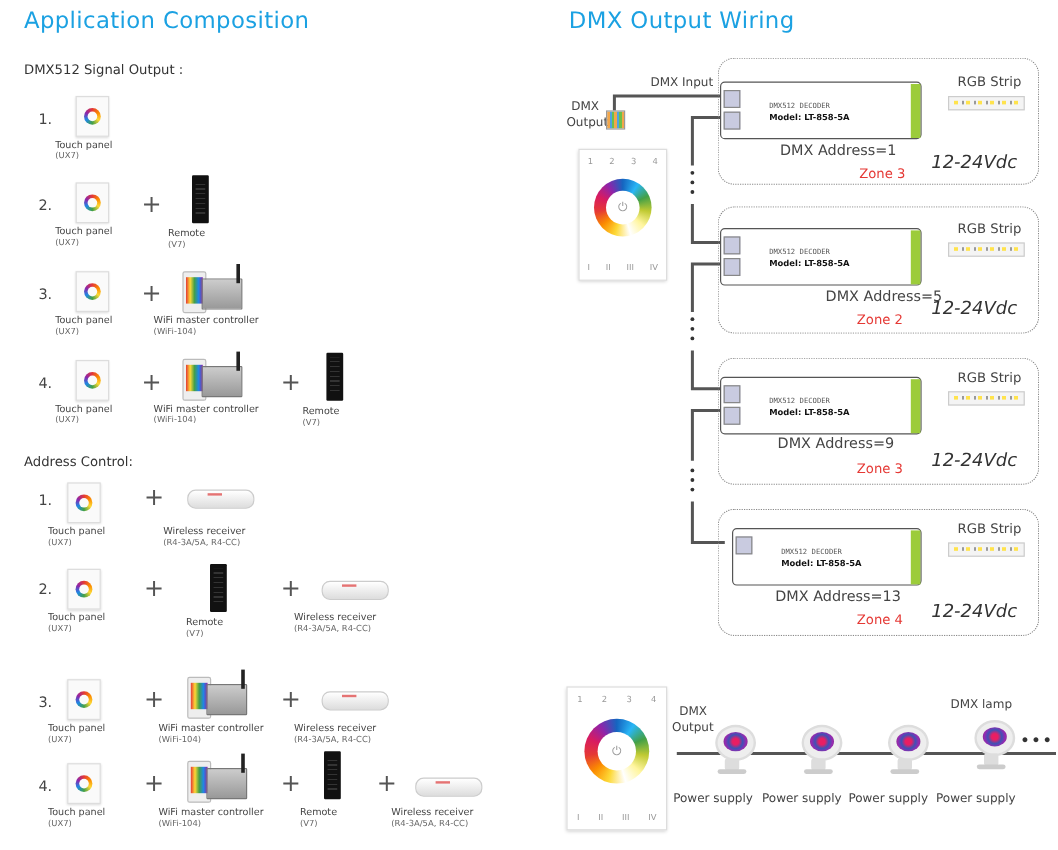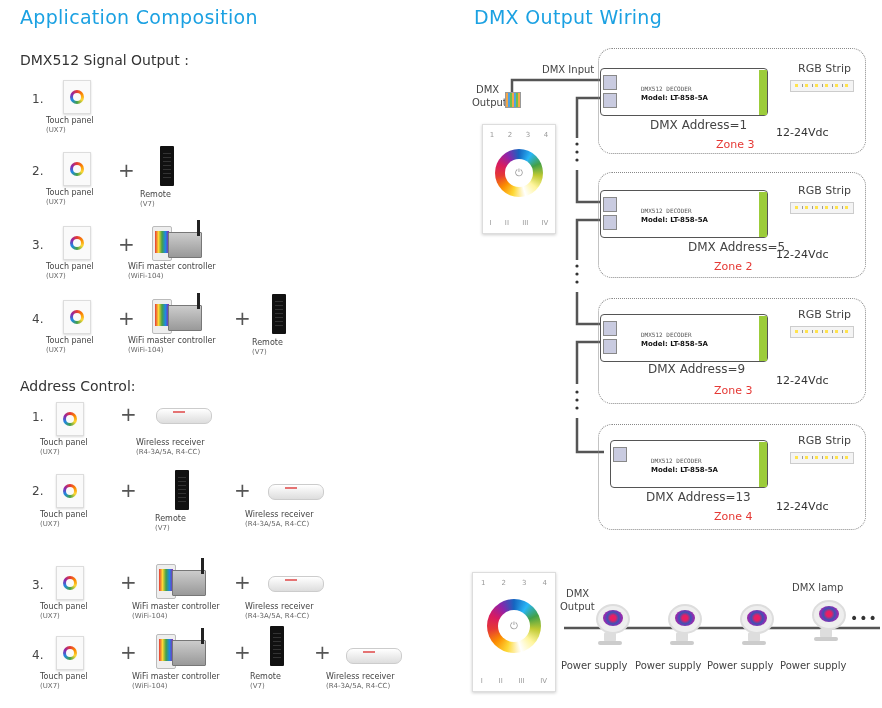--- a/index.html
+++ b/index.html
@@ -1,19 +1,19 @@
 <!DOCTYPE html>
 <html><head>
 <meta charset="utf-8">
 <style>
   html,body{margin:0;padding:0;background:#fff;}
   body{width:882px;height:708px;position:relative;overflow:hidden;font-family:"DejaVu Sans",sans-serif;color:#333;}
   .abs{position:absolute;}
   .title{font-size:19px;color:#1ba1e2;letter-spacing:0.3px;font-weight:normal;}
-  .section{font-size:14px;color:#333;}
+  .section{font-size:11px;color:#333;}
   .num{font-size:12px;color:#444;}
   .plus{font-size:20px;color:#555;font-weight:normal;line-height:1;}
   .cap{font-size:8px;color:#444;text-align:left;line-height:1.25;white-space:nowrap;}
   .cap .sub{font-size:7px;color:#666;}
   
   .tp{width:26px;height:32px;background:#fafafa;border:1px solid #ddd;box-shadow:0 1px 2px rgba(0,0,0,.15);}
   .tp .ring{position:absolute;left:6px;top:9px;width:14px;height:14px;border-radius:50%;
     background:conic-gradient(#e53935,#fb8c00,#fdd835,#43a047,#1e88e5,#8e24aa,#e53935);}
   .tp .ring::after{content:"";position:absolute;left:3px;top:3px;width:8px;height:8px;border-radius:50%;background:#fafafa;}
   
@@ -32,21 +32,21 @@
   .rx::after{content:"";position:absolute;left:16px;top:2px;width:12px;height:2px;background:#e57373;}
   
   .zone{border:1px dotted #888;border-radius:14px;}
   .dec{background:#fff;border:1px solid #555;border-radius:4px;}
   .dec .l1{position:absolute;left:40px;top:16px;font-size:6px;color:#555;font-family:"DejaVu Sans Mono",monospace;}
   .dec .l2{position:absolute;left:40px;top:25px;font-size:7px;color:#111;font-weight:bold;}
   .dec .term{position:absolute;right:0;top:1px;width:8px;height:45px;background:#9ccc3a;}
   .dec .port{position:absolute;left:2px;width:12px;height:13px;background:#c9cbe0;border:1px solid #888;}
   .addr{font-size:12px;color:#444;}
   .zlab{font-size:11px;color:#e53935;}
-  .vdc{font-size:11px;color:#333;}
+  .vdc{font-size:15px;color:#333;font-style:italic;}
   .strip-lab{font-size:11px;color:#444;}
   .strip{width:62px;height:10px;background:#f4f4f4;border:1px solid #ccc;}
   .strip::after{content:"";position:absolute;left:4px;top:3px;width:54px;height:3px;
     background:repeating-linear-gradient(90deg,#ffe34d 0 3px,transparent 3px 7px,#999 7px 8px,transparent 8px 10px);}
   .big-tp{background:#fff;border:1px solid #ddd;box-shadow:0 1px 3px rgba(0,0,0,.2);}
   .big-tp .ring{position:absolute;border-radius:50%;background:conic-gradient(#1565c0,#29b6f6,#43a047,#c0ca33,#fff59d,#fff,#fdd835,#fb8c00,#e53935,#d81b60,#8e24aa,#1565c0);}
   .big-tp .ring .hole{position:absolute;border-radius:50%;background:#fff;display:flex;align-items:center;justify-content:center;color:#999;font-size:10px;}
   .big-tp .keys{position:absolute;left:0;right:0;display:flex;justify-content:space-around;font-size:7px;color:#999;}
   .lamp{width:40px;height:42px;}
   .lamp .head{position:absolute;left:6px;top:0;width:30px;height:26px;border-radius:50%;background:#eee;border:2px solid #ddd;}

